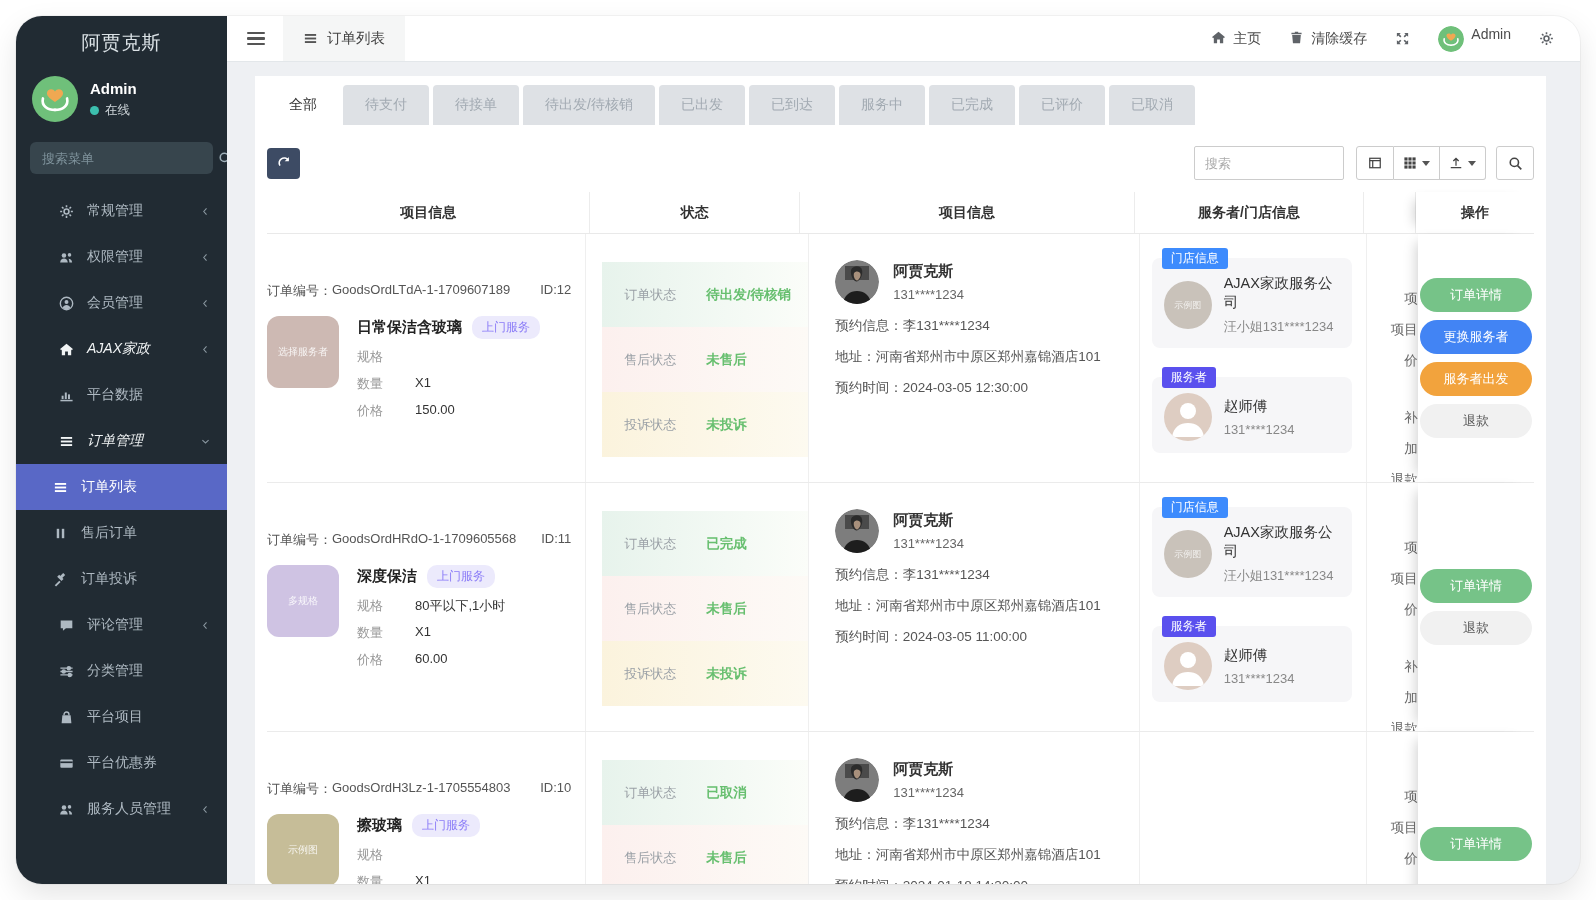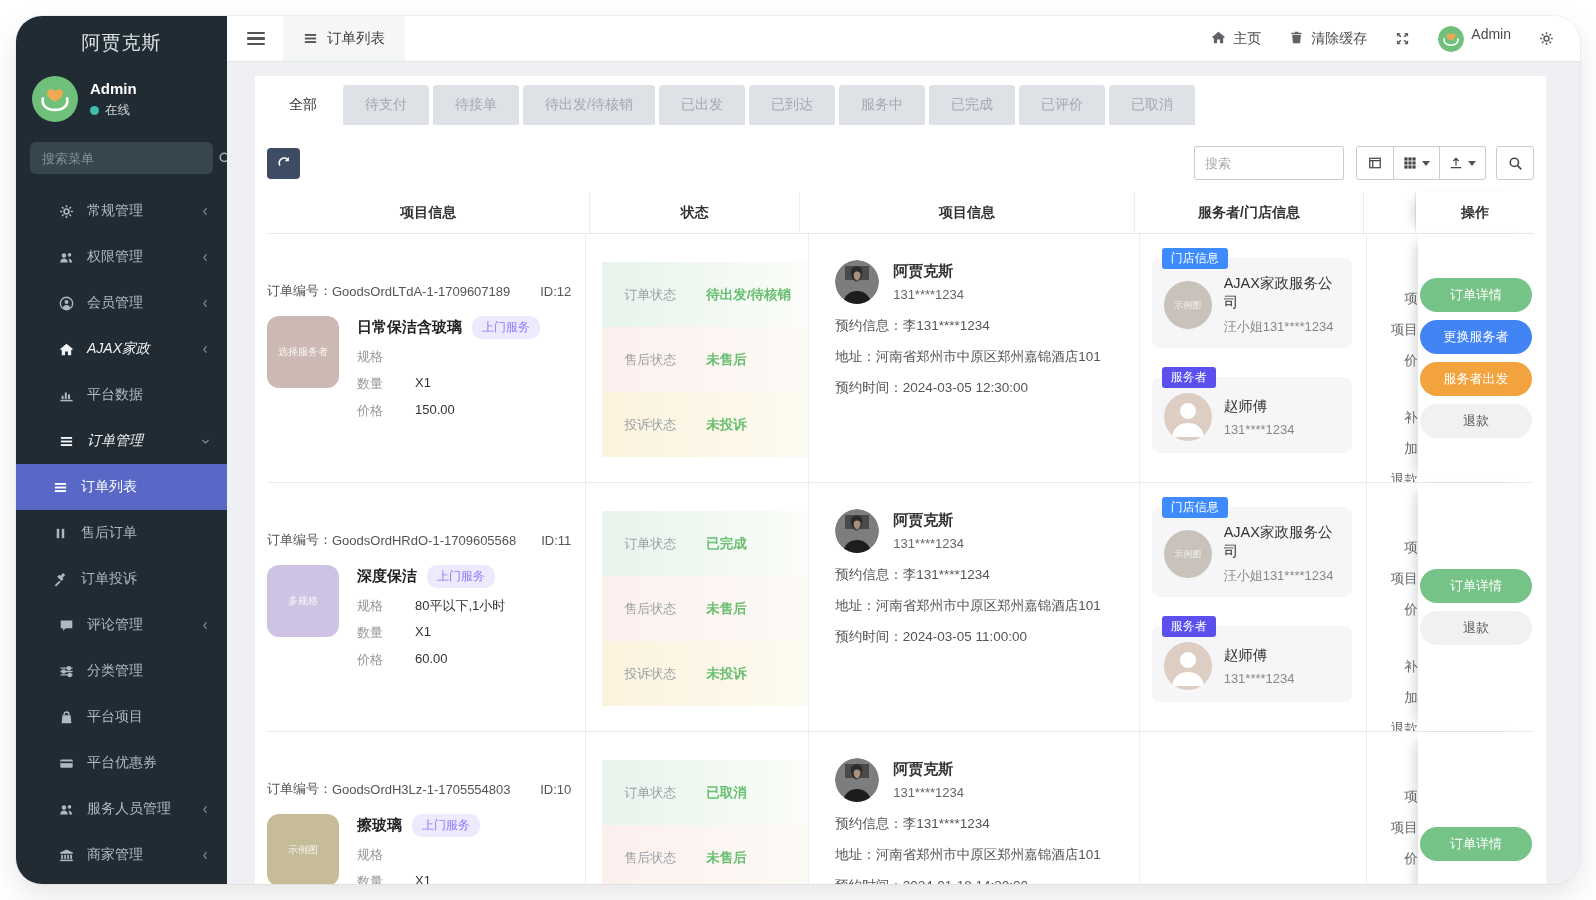--- a/index.html
+++ b/index.html
@@ -71,21 +71,21 @@
   .col-hidden  { width:52px; }
   .col-action  { width:118px; }
   .thead .col-action, .trow .col-action { background:#fff; box-shadow:-10px 0 12px -8px rgba(0,0,0,.18); border-right:0 !important; }
 
   .trow { display:flex; min-height:224px; border-bottom:1px solid #ebebeb; font-size:13px; }
   .trow .cell { border-right:1px solid #efefef; }
   .trow .col-hidden { border-right:0; overflow:hidden; position:relative; }
 
   
   .col-project.body { padding:48px 14px 0 0; }
-  .order-line { color:#555; font-size:13px; display:flex;align-items:center; }
+  .order-line { color:#555; font-size:13px; display:flex; }
   .order-line .oid { margin-left:auto; color:#555; }
   .prod { display:flex; margin-top:16px; }
   .prod-img { width:72px; height:72px; border-radius:12px; flex-shrink:0; display:flex; align-items:center; justify-content:center; color:rgba(255,255,255,.85); font-size:10px; }
   .prod-info { margin-left:18px; flex:1; }
   .prod-title { display:flex; align-items:center; gap:10px; }
   .prod-title b { font-size:15px; color:#222; }
   .tag-pill { background:#eceafc; color:#8a7bf7; font-size:12px; padding:3px 10px; border-radius:10px; white-space:nowrap; }
   .kv { display:flex; margin-top:9px; color:#333; }
   .kv .k { width:58px; color:#999; }
   
@@ -337,40 +337,20 @@
             <svg viewBox="0 0 16 16">
               <g fill="currentColor">
                 <circle cx="5.3" cy="5.8" r="2.4"></circle>
                 <circle cx="11.2" cy="5.2" r="1.9"></circle>
                 <path d="M1.2 13.2c.2-2.7 2-4.2 4.1-4.2s3.9 1.5 4.1 4.2z"></path>
                 <path d="M10.2 9.3c2 .1 3.6 1.4 3.8 3.9h-2.9c-.1-1.6-.4-2.9-.9-3.9z"></path>
               </g>
             </svg>
           </span>
         <span class="lbl">服务人员管理</span>
-        <span class="chev">
-            <svg viewBox="0 0 16 16" width="11" height="11">
-              <path d="M9.5 3.5L5.5 8l4 4.5" stroke="currentColor" stroke-width="1.6" fill="none"></path>
-            </svg>
-          </span>
-      </li>
-      <li>
-        <span class="icon">
-            <svg viewBox="0 0 16 16">
-              <g fill="currentColor">
-                <path d="M8 1.6l6.8 3.2v1.4H1.2V4.8z"></path>
-                <rect x="2.4" y="7.2" width="1.9" height="4.4"></rect>
-                <rect x="5.6" y="7.2" width="1.9" height="4.4"></rect>
-                <rect x="8.8" y="7.2" width="1.9" height="4.4"></rect>
-                <rect x="12" y="7.2" width="1.9" height="4.4"></rect>
-                <rect x="1.2" y="12.4" width="13.6" height="1.6"></rect>
-              </g>
-            </svg>
-          </span>
-        <span class="lbl">商家管理</span>
         <span class="chev">
             <svg viewBox="0 0 16 16" width="11" height="11">
               <path d="M9.5 3.5L5.5 8l4 4.5" stroke="currentColor" stroke-width="1.6" fill="none"></path>
             </svg>
           </span>
       </li>
     </ul>
   </aside>
 
   <div class="main">

